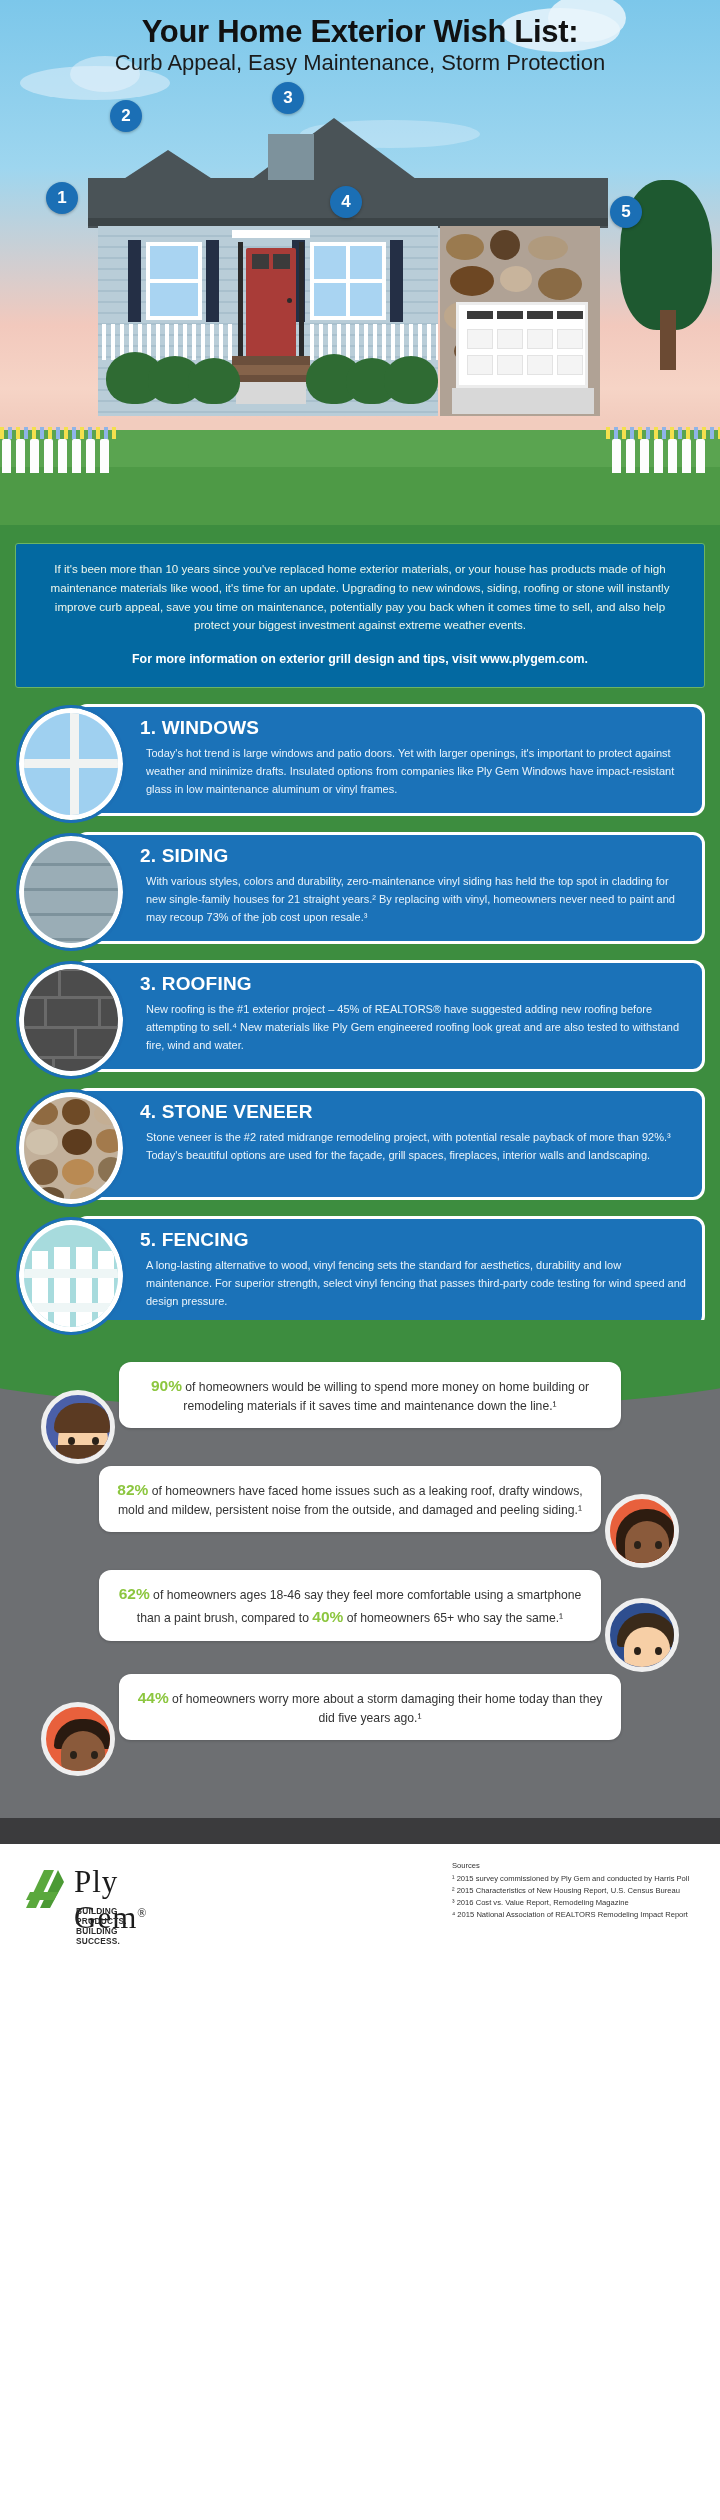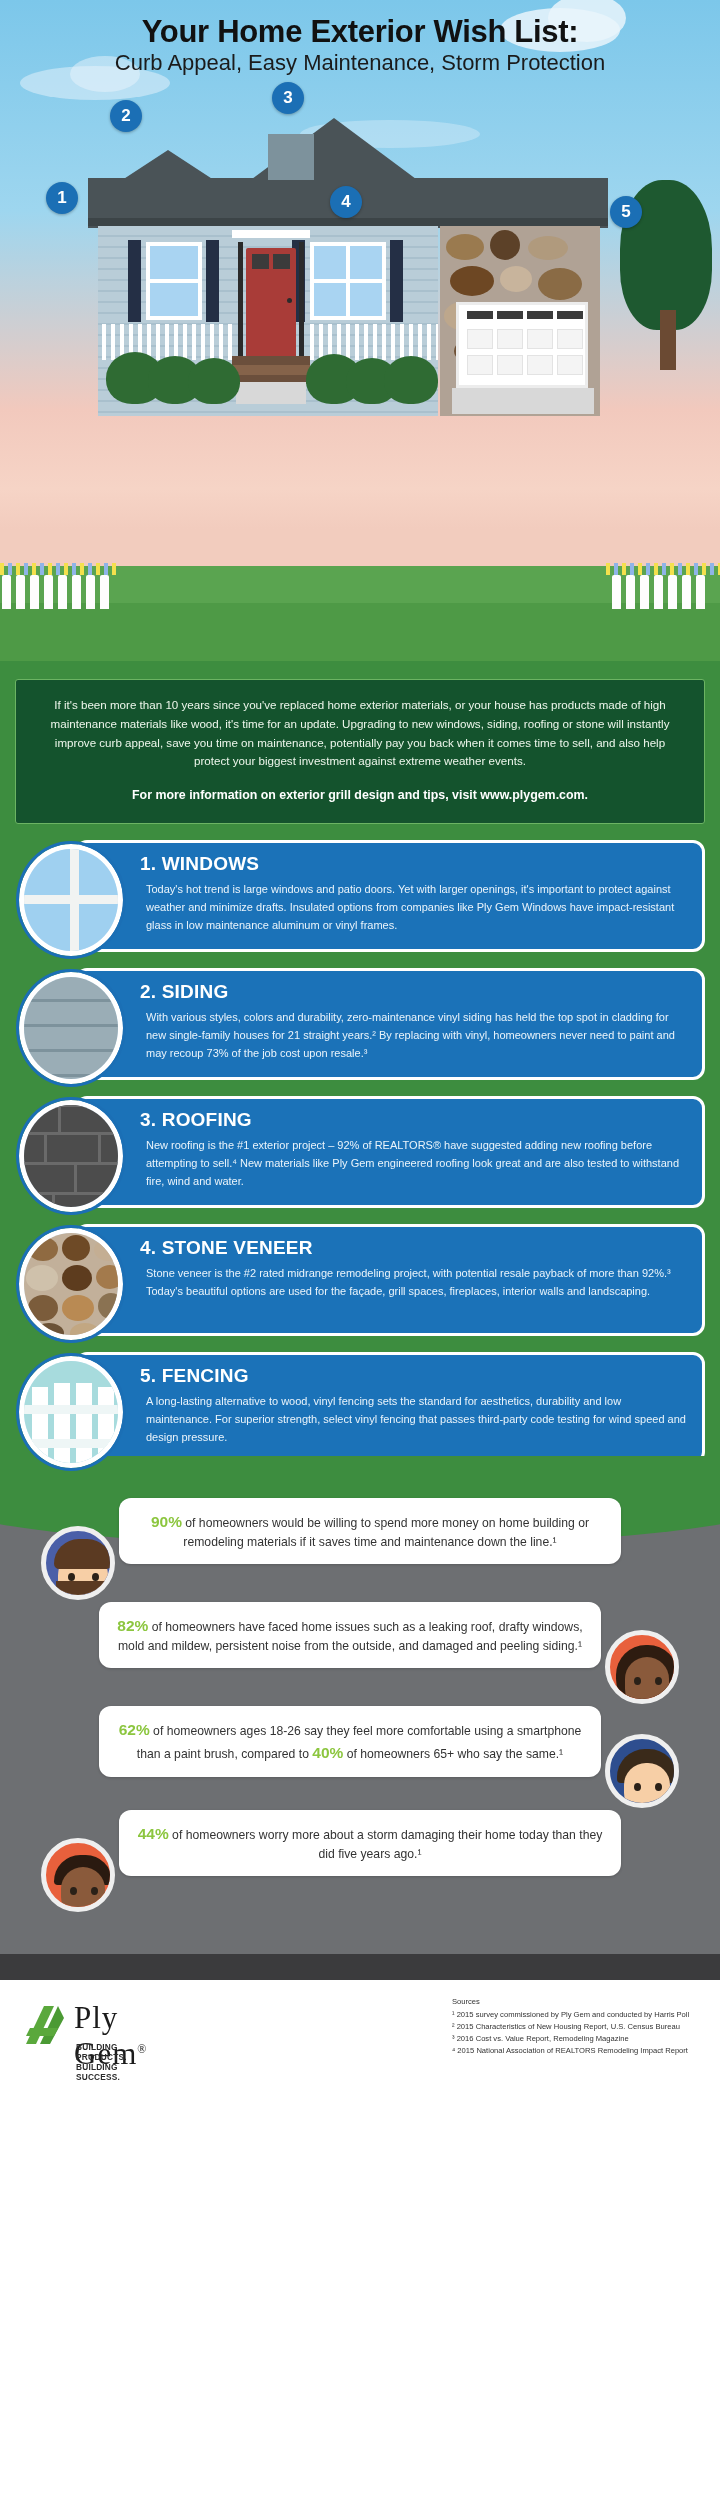--- a/index.html
+++ b/index.html
@@ -1,21 +1,21 @@
 <!DOCTYPE html>
 <html><head>
 <meta charset="utf-8">
 <style>
   * { margin:0; padding:0; box-sizing:border-box; }
   body {
     width:720px; height:2520px; position:relative; overflow:hidden;
     font-family:"Liberation Sans", sans-serif; background:#fff;
   }
   
-  .hero { position:relative; width:720px; height:661px; overflow:hidden;
+  .hero { position:relative; width:720px; height:525px; overflow:hidden;
           background:linear-gradient(to bottom,#7cc7ea 0%,#9ed6ef 32%,#f2c9bd 62%,#f6d4c6 74%,#f2ccbe 80%); }
   .sky-cloud { position:absolute; background:#e9f4fb; border-radius:50%; opacity:.85; }
   .hero h1 { position:absolute; top:14px; left:0; width:720px; text-align:center;
              font-size:31px; font-weight:bold; color:#111; letter-spacing:-.3px; z-index:5;}
   .hero h2 { position:absolute; top:50px; left:0; width:720px; text-align:center;
              font-size:22px; font-weight:normal; color:#1b1b1b; z-index:5;}
   .ground { position:absolute; left:0; bottom:0; width:720px; height:95px; background:#5aa450; }
   .ground2 { position:absolute; left:0; bottom:0; width:720px; height:58px; background:#4e9a46; }
 
   
@@ -42,21 +42,21 @@
   .tree { position:absolute; background:#1e5930; border-radius:46% 46% 40% 40%; }
   .flowers{position:absolute;bottom:86px;height:12px;background:repeating-linear-gradient(to right,#f4e04d 0 4px,transparent 4px 8px,#8fb4e8 8px 12px,transparent 12px 16px);}
 
   .marker { position:absolute; z-index:9; }
   .marker .dot { width:32px; height:32px; border-radius:50%; background:#1b6fb5;
                  color:#fff; font-size:17px; font-weight:bold; display:flex;
                  align-items:center; justify-content:center; box-shadow:0 1px 3px rgba(0,0,0,.3); }
 
   
   .green { position:relative; width:720px; background:#3d8d3f; padding:18px 0 34px; }
-  .intro { width:690px; margin:0 auto; background:#14532d; border:1px solid #6cb463;
+  .intro { width:690px; margin:0 auto; background:#0369a1; border:1px solid #6cb463;
            border-radius:3px; padding:16px 26px 18px; }
   .intro p { color:#eef7ec; font-size:11.6px; line-height:1.62; text-align:center; }
   .intro .cta { margin-top:14px; font-weight:bold; font-size:12.4px; color:#fff; }
 
   .item { position:relative; width:690px; margin:16px auto 0; min-height:112px; }
   .item .circle { position:absolute; left:4px; top:4px; width:104px; height:112px;
                   border-radius:52px/56px; border:5px solid #fff; outline:3px solid #1b6fb5;
                   overflow:hidden; background:#cfe6f8; z-index:3;}
   .item .card { margin-left:60px; background:#1b72b8; border:3px solid #fff;
                 border-radius:12px; padding:10px 16px 12px 62px; min-height:112px; }
@@ -271,21 +271,21 @@
         <i style="left:0;top:87px;width:104px;height:3px;background:#6a6a6a"></i>
         <i style="left:34px;top:0;width:3px;height:28px;background:#6a6a6a"></i>
         <i style="left:74px;top:30px;width:3px;height:28px;background:#6a6a6a"></i>
         <i style="left:20px;top:30px;width:3px;height:28px;background:#6a6a6a"></i>
         <i style="left:50px;top:60px;width:3px;height:28px;background:#6a6a6a"></i>
         <i style="left:28px;top:90px;width:3px;height:22px;background:#6a6a6a"></i>
       </div>
     </div>
     <div class="card">
       <h3>3. ROOFING</h3>
-      <p>New roofing is the #1 exterior project – 92% of REALTORS® have suggested adding new roofing before attempting to sell.⁴ New materials like Ply Gem engineered roofing look great and are also tested to withstand fire, wind and water.</p>
+      <p>New roofing is the #1 exterior project – 45% of REALTORS® have suggested adding new roofing before attempting to sell.⁴ New materials like Ply Gem engineered roofing look great and are also tested to withstand fire, wind and water.</p>
     </div>
   </div>
 
   <div class="item">
     <div class="circle">
       <div class="art-stone">
         <div class="stone" style="left:4px;top:4px;width:30px;height:24px;background:#8f6a41"></div>
         <div class="stone" style="left:38px;top:2px;width:28px;height:26px;background:#6e4a26"></div>
         <div class="stone" style="left:70px;top:6px;width:30px;height:22px;background:#c4ae93"></div>
         <div class="stone" style="left:2px;top:32px;width:32px;height:26px;background:#cfc1ab"></div>
@@ -352,21 +352,21 @@
 
 
   <div class="quote q-right">
     <div class="avatar" style="background:#2e4e8f;">
       <div class="face-hair" style="left:7px;top:10px;width:60px;height:34px;border-radius:28px 28px 4px 4px;background:#3a2a1a;"></div>
       <div class="face-skin" style="left:14px;top:24px;width:46px;height:50px;border-radius:22px 22px 20px 20px;background:#f7cfa6;"></div>
       <div class="eye" style="left:24px;top:44px;"></div>
       <div class="eye" style="left:45px;top:44px;"></div>
     </div>
     <div class="bubble">
-      <b>62%</b><span> of homeowners ages 18-26 say they feel more comfortable using a smartphone than a paint brush, compared to </span><b>40%</b><span> of homeowners 65+ who say the same.¹</span>
+      <b>62%</b><span> of homeowners ages 18-46 say they feel more comfortable using a smartphone than a paint brush, compared to </span><b>40%</b><span> of homeowners 65+ who say the same.¹</span>
     </div>
   </div>
 
   <div class="quote q-left">
     <div class="avatar" style="background:#e8603c;">
       <div class="face-hair" style="left:8px;top:12px;width:58px;height:30px;border-radius:28px 28px 4px 4px;background:#2a1a10;"></div>
       <div class="face-skin" style="left:15px;top:24px;width:44px;height:50px;border-radius:22px 22px 20px 20px;background:#8a5a3b;"></div>
       <div class="eye" style="left:24px;top:44px;"></div>
       <div class="eye" style="left:45px;top:44px;"></div>
     </div>

